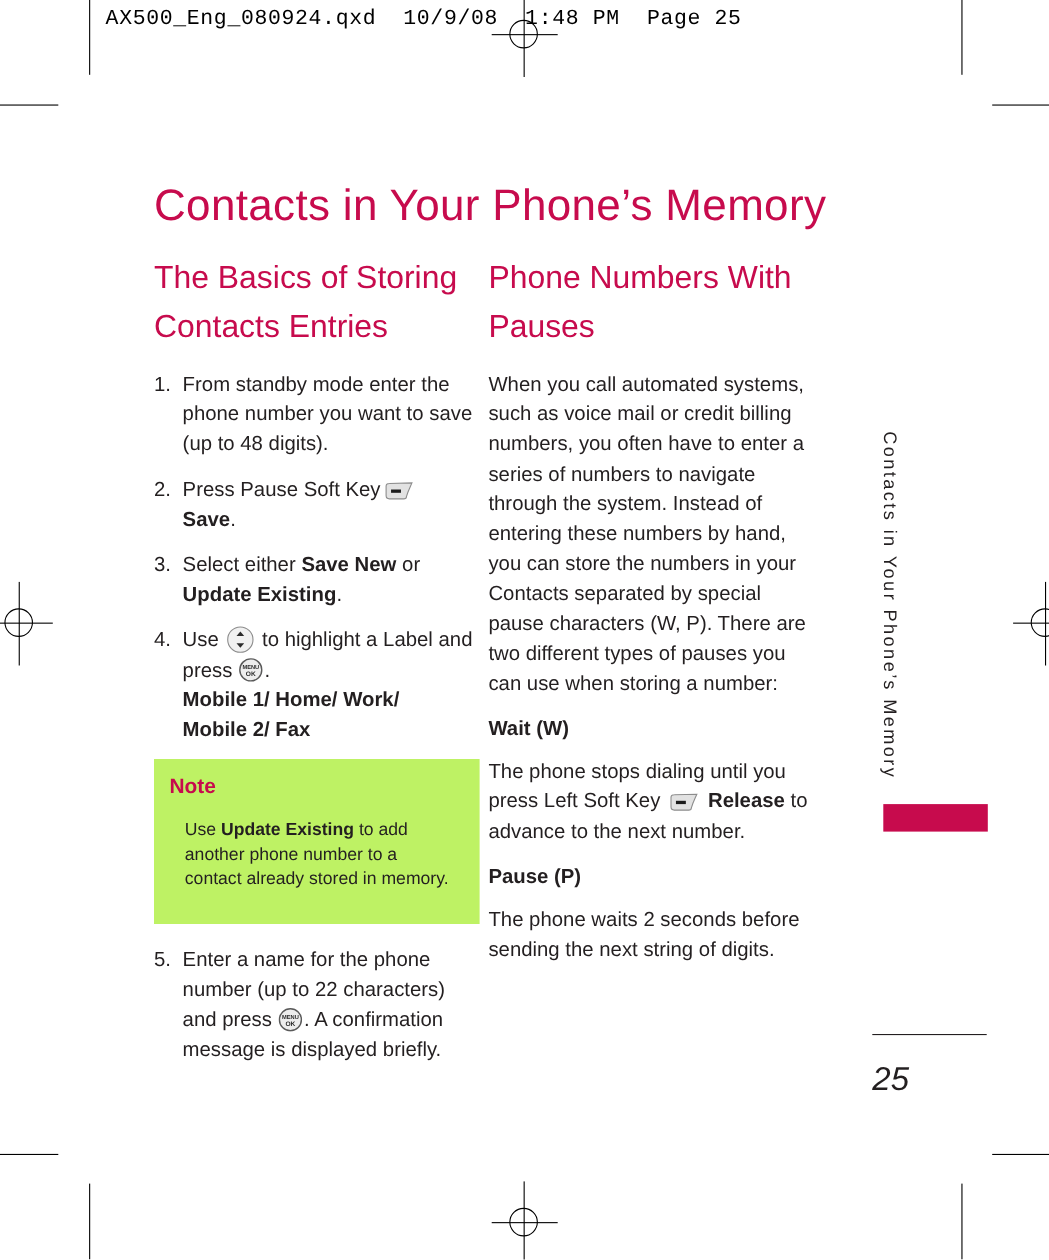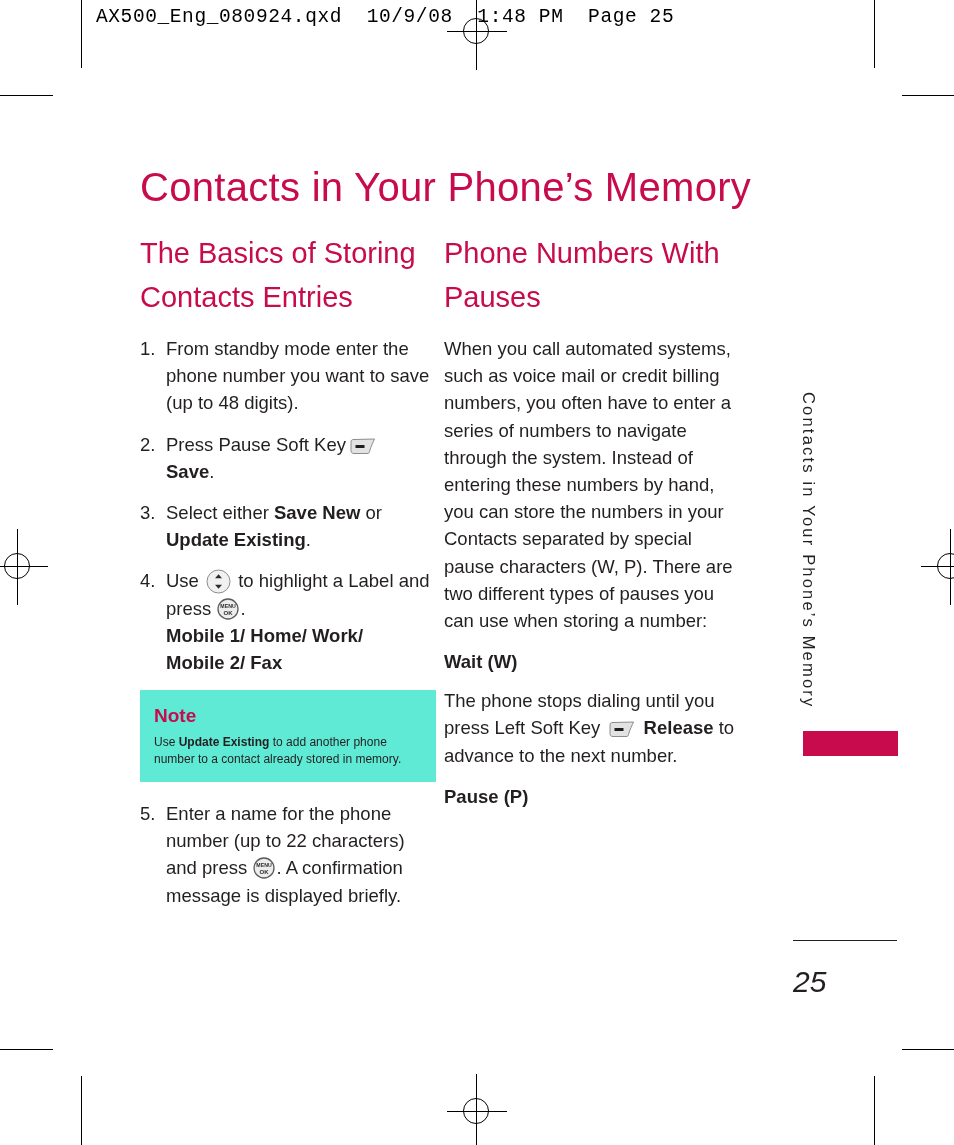--- a/index.html
+++ b/index.html
@@ -136,36 +136,36 @@
   
   .ico-okkey {
     width: 22px; height: 22px;
     margin: 0 1px;
     vertical-align: -5px;
   }
   .ico-okkey svg { display: block; }
 
   
   .note-box {
-    background: #5eead4;
+    background: #bef264;
     padding: 12px 14px 14px 14px;
     margin: 4px 0 18px 0;
     width: 268px;
     box-sizing: content-box;
   }
   .note-title {
     color: #C70B4D;
     font-weight: bold;
     font-size: 19px;
     margin: 0 0 4px 0;
   }
   .note-body {
-    font-size: 12px;
+    font-size: 16px;
     line-height: 1.42;
-    margin: 0;
+    margin: 14px;
   }
 
   
   .running-head {
     position: absolute;
     left: 792px;
     top: 392px;
     width: 26px;
     font-size: 16.5px;
     letter-spacing: 2.2px;
@@ -303,20 +303,21 @@
 
     <p class="para">When you call automated systems, such as voice mail or credit billing numbers, you often have to enter a series of numbers to navigate through the system. Instead of entering these numbers by hand, you can store the numbers in your Contacts separated by special pause characters (W, P). There are two different types of pauses you can use when storing a number:</p>
 
     <p class="sub-head">Wait (W)</p>
     <p class="para"><span>The phone stops dialing until you press Left Soft Key</span> <span class="ico ico-softkey"><svg viewBox="0 0 27 17" width="27" height="17">
             <path d="M2,4 C2,2 3,1.5 5,1.5 L25.5,1 C24,4.5 22,8 20.5,13.5 C20.5,15 19.5,15.5 18,15.5 L5,15.5 C3,15.5 2,14.5 2,12.5 Z" fill="#e2e2e2" stroke="#8c8c8c" stroke-width="1"></path>
             <rect x="6.5" y="7" width="9" height="3" fill="#1c1c1c"></rect>
           </svg></span> <b>Release</b> <span>to advance to the next number.</span></p>
 
     <p class="sub-head">Pause (P)</p>
+    <p class="para">The phone waits 2 seconds before sending the next string of digits.</p>
 
   </div>
 
   <div class="running-head">Contacts in Your Phone’s Memory</div>
   <div class="thumb-tab"></div>
   <div class="folio-rule"></div>
   <div class="folio">25</div>
 
 </div>
 

